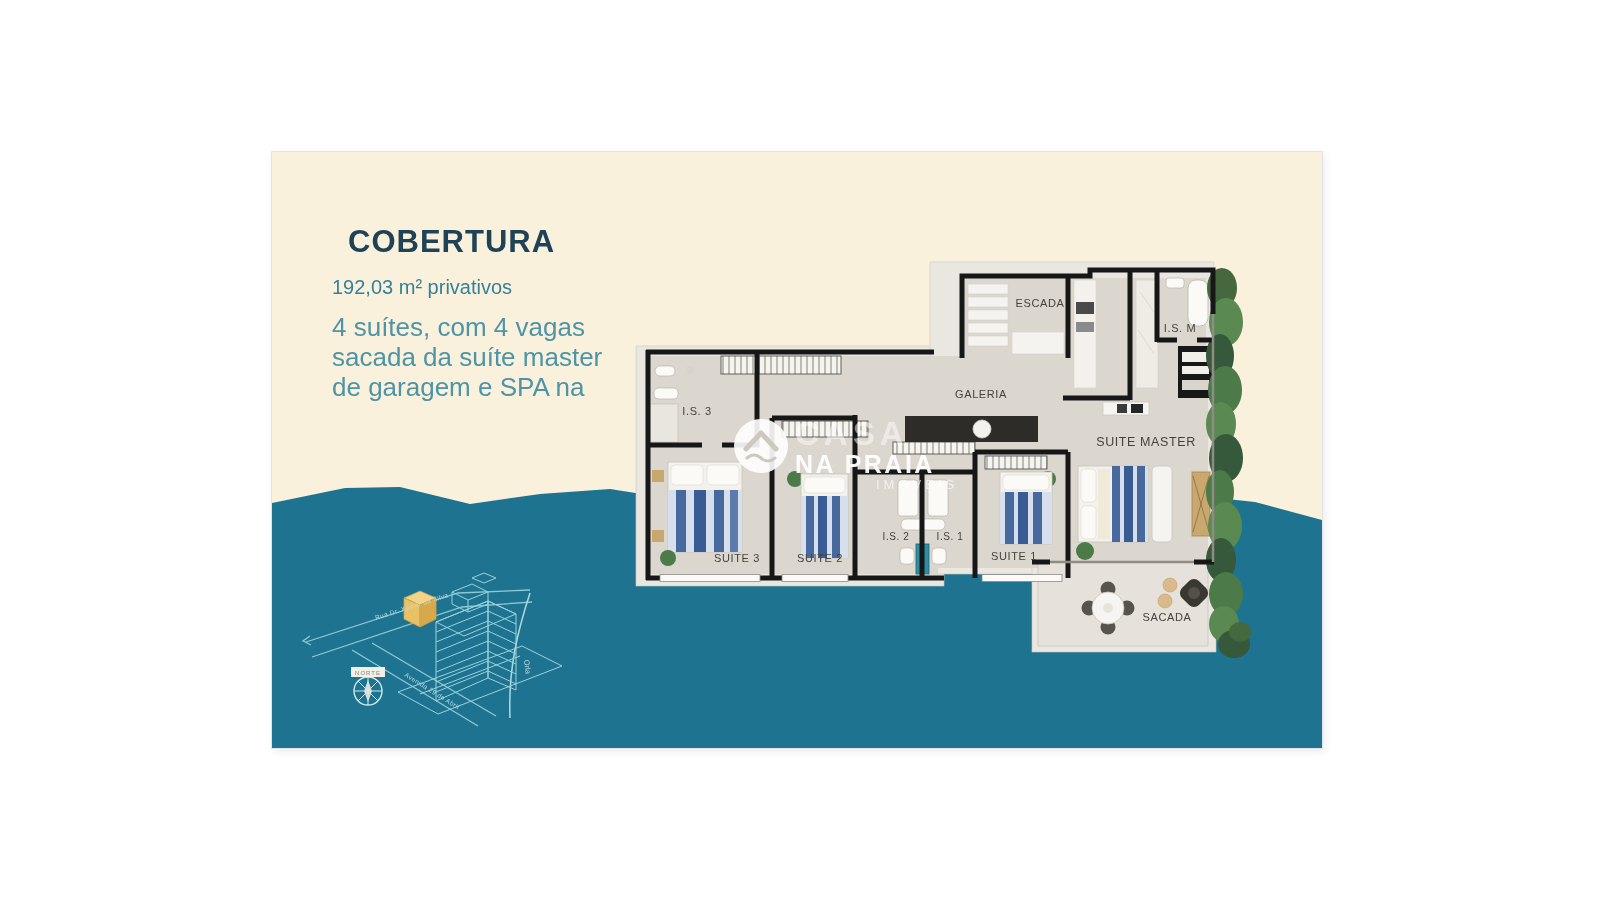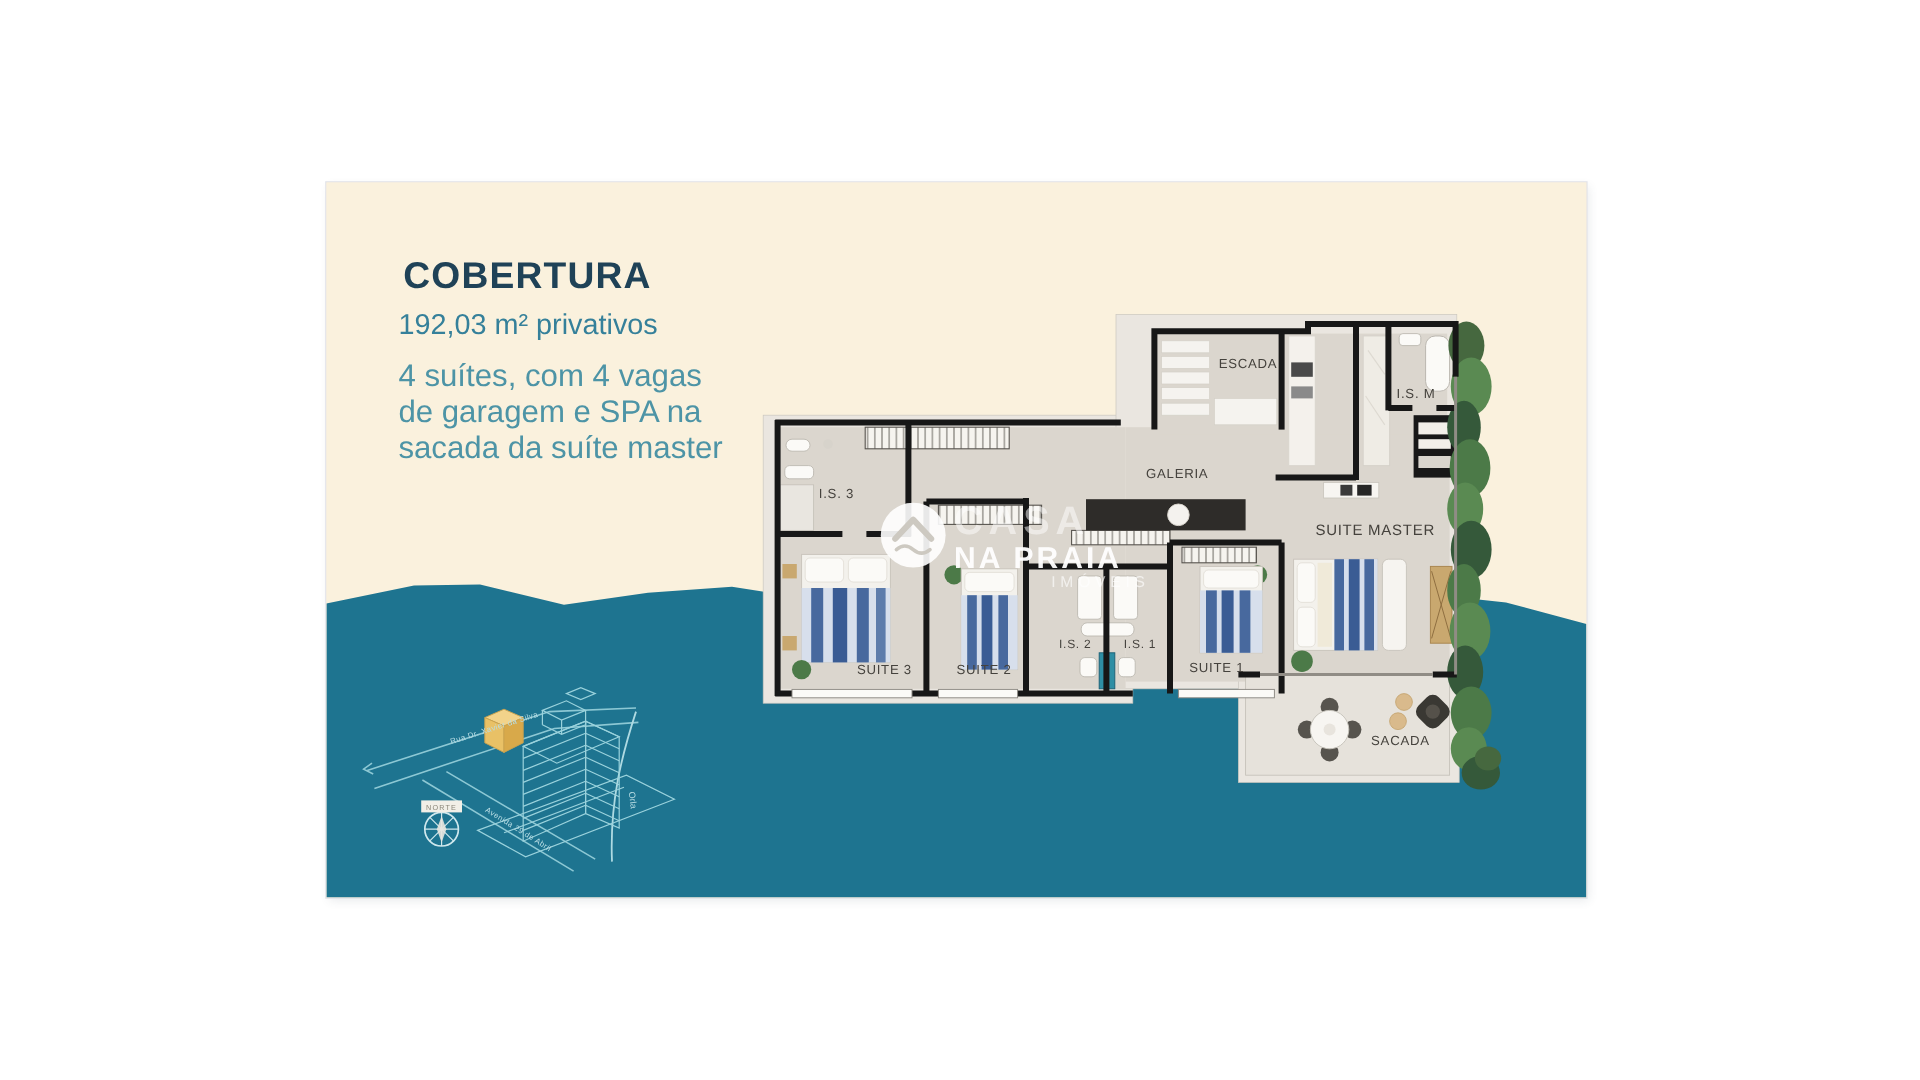--- a/index.html
+++ b/index.html
@@ -2,23 +2,23 @@
 <html style="--c-cream: #faf1dd; --c-teal: #1e7490; --c-title: #1f4257; --c-subtitle: #35809a; --c-body_text: #4d94a6; --c-floor: #dbd6ce; --c-apron: #eae6e0; --c-wall: #171717; --c-bed_blue: #46689f; --c-bed_blue_dark: #3a5c94; --c-plant_green: #4c7a48; --c-map_line: #9ad2dc; --c-highlight: #ecc46b;"><head>
 <meta charset="utf-8">
 <style>
   html,body{margin:0;padding:0;background:#ffffff;}
   .stage{position:relative;width:1600px;height:900px;background:#ffffff;overflow:hidden;
          font-family:"Liberation Sans", sans-serif;}
   .card{position:absolute;left:272px;top:152px;width:1050px;height:596px;
         background:var(--c-cream,#faf1dd);box-shadow:0 0 0 1px #e2e3e8, 2px 3px 8px rgba(60,70,90,.12);}
   .card svg{position:absolute;left:0;top:0;}
   .panel-text{position:absolute;left:60px;top:56px;z-index:5;}
-  .panel-text h1{margin:4px;font-size:31px;font-weight:bold;letter-spacing:1px;
+  .panel-text h1{margin:16px;font-size:31px;font-weight:bold;letter-spacing:1px;
                  color:var(--c-title,#1f4257);}
-  .panel-text .area{margin-top:9px;font-size:24px;color:var(--c-subtitle,#35809a);}
+  .panel-text .area{margin-top:9px;font-size:20px;color:var(--c-subtitle,#35809a);}
   .panel-text .desc{margin-top:13px;font-size:26px;line-height:30px;color:var(--c-body_text,#4d94a6);}
   .plan-label{fill:#45423d;letter-spacing:.6px;}
 </style>
 </head>
 <body>
 
 <div class="stage">
   <div class="card">
 
     <svg width="1050" height="596" viewBox="272 152 1050 596">
@@ -286,19 +286,19 @@
         <text x="795" y="473" font-size="25" font-weight="bold" letter-spacing="2.5" fill="#ffffff" opacity="0.95">NA PRAIA</text>
         <text x="876" y="489" font-size="13" letter-spacing="4" fill="#ffffff" opacity="0.65">IMÓVEIS</text>
       </g>
     </svg>
 
     <div class="panel-text">
       <h1>COBERTURA</h1>
       <div class="area">192,03 m² privativos</div>
       <div class="desc">
         <div>4 suítes, com 4 vagas</div>
+        <div>sacada da suíte master</div>
         <div>de garagem e SPA na</div>
-        <div>sacada da suíte master</div>
       </div>
     </div>
 
   </div>
 </div>
 
 </body></html>

